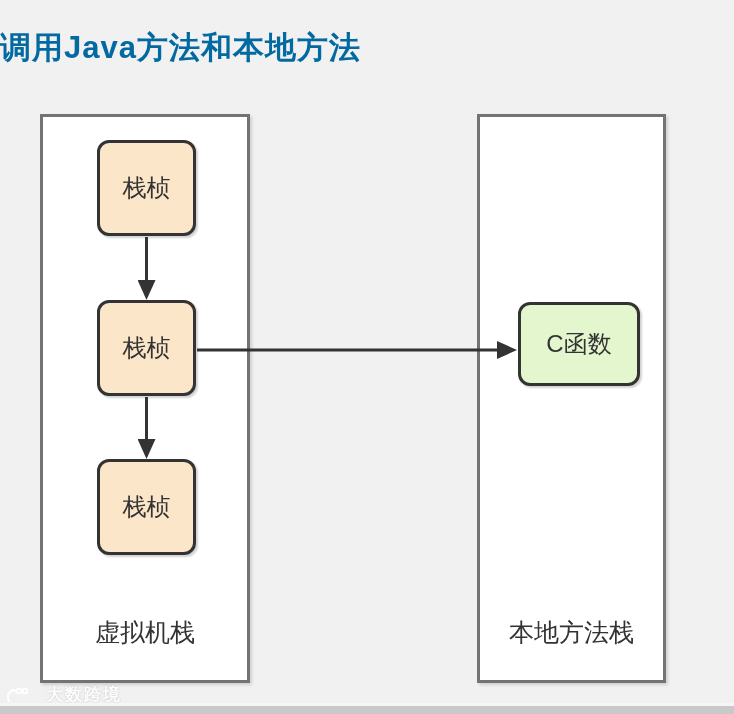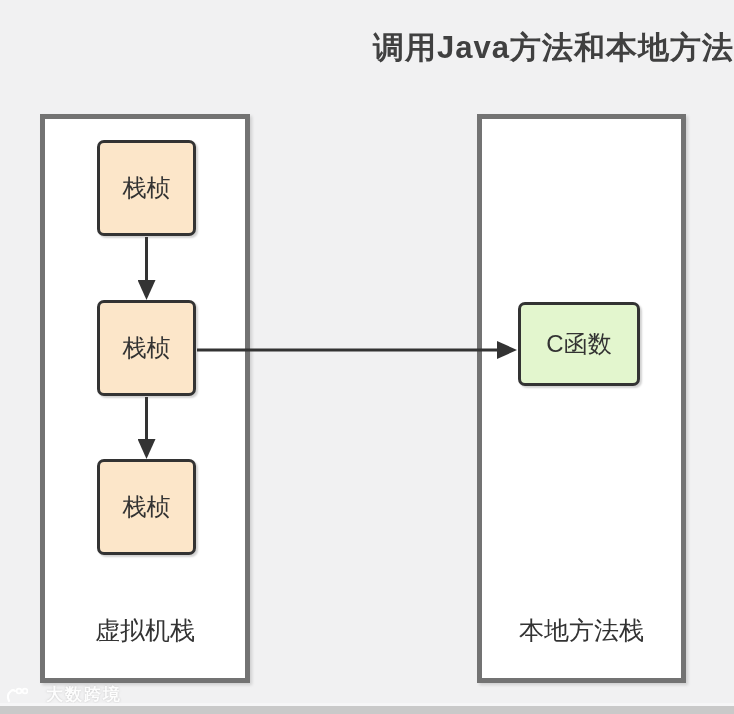--- a/index.html
+++ b/index.html
@@ -7,45 +7,45 @@
   body {
     position: relative;
     background: #F1F1F2;
     font-family: "Liberation Sans", sans-serif;
     overflow: hidden;
     color: #333;
   }
   .title {
     position: absolute;
     top: 27px; left: 0; width: 100%;
-    text-align: right;
+    text-align: left;
     font-size: 31px;
     font-weight: bold;
-    color: #404040;
+    color: #0369a1;
     letter-spacing: 1px;
   }
   .container {
     position: absolute;
     background: #ffffff;
-    border: 5px solid #737373;
+    border: 3px solid #737373;
     box-shadow: 2px 2px 3px rgba(0,0,0,0.14);
   }
   #left-container  { left: 40px;  top: 114px; width: 210px; height: 569px; }
-  #right-container { left: 477px; top: 114px; width: 209px; height: 569px; }
+  #right-container { left: 477px; top: 114px; width: 189px; height: 569px; }
   .container-label {
     position: absolute;
     left: 0; bottom: 31px; width: 100%;
     text-align: center;
     font-size: 25px;
     color: #333;
   }
   .node {
     position: absolute;
     border: 3px solid #333333;
-    border-radius: 7px;
+    border-radius: 12px;
     display: flex;
     align-items: center;
     justify-content: center;
     font-size: 24px;
     color: #333;
     box-shadow: 2px 2px 2px rgba(0,0,0,0.18);
   }
   .frame-box { width: 99px; height: 96px; background: #FCE6C9; left: 97px; }
   #frame-1 { top: 140px; }
   #frame-2 { top: 300px; }

